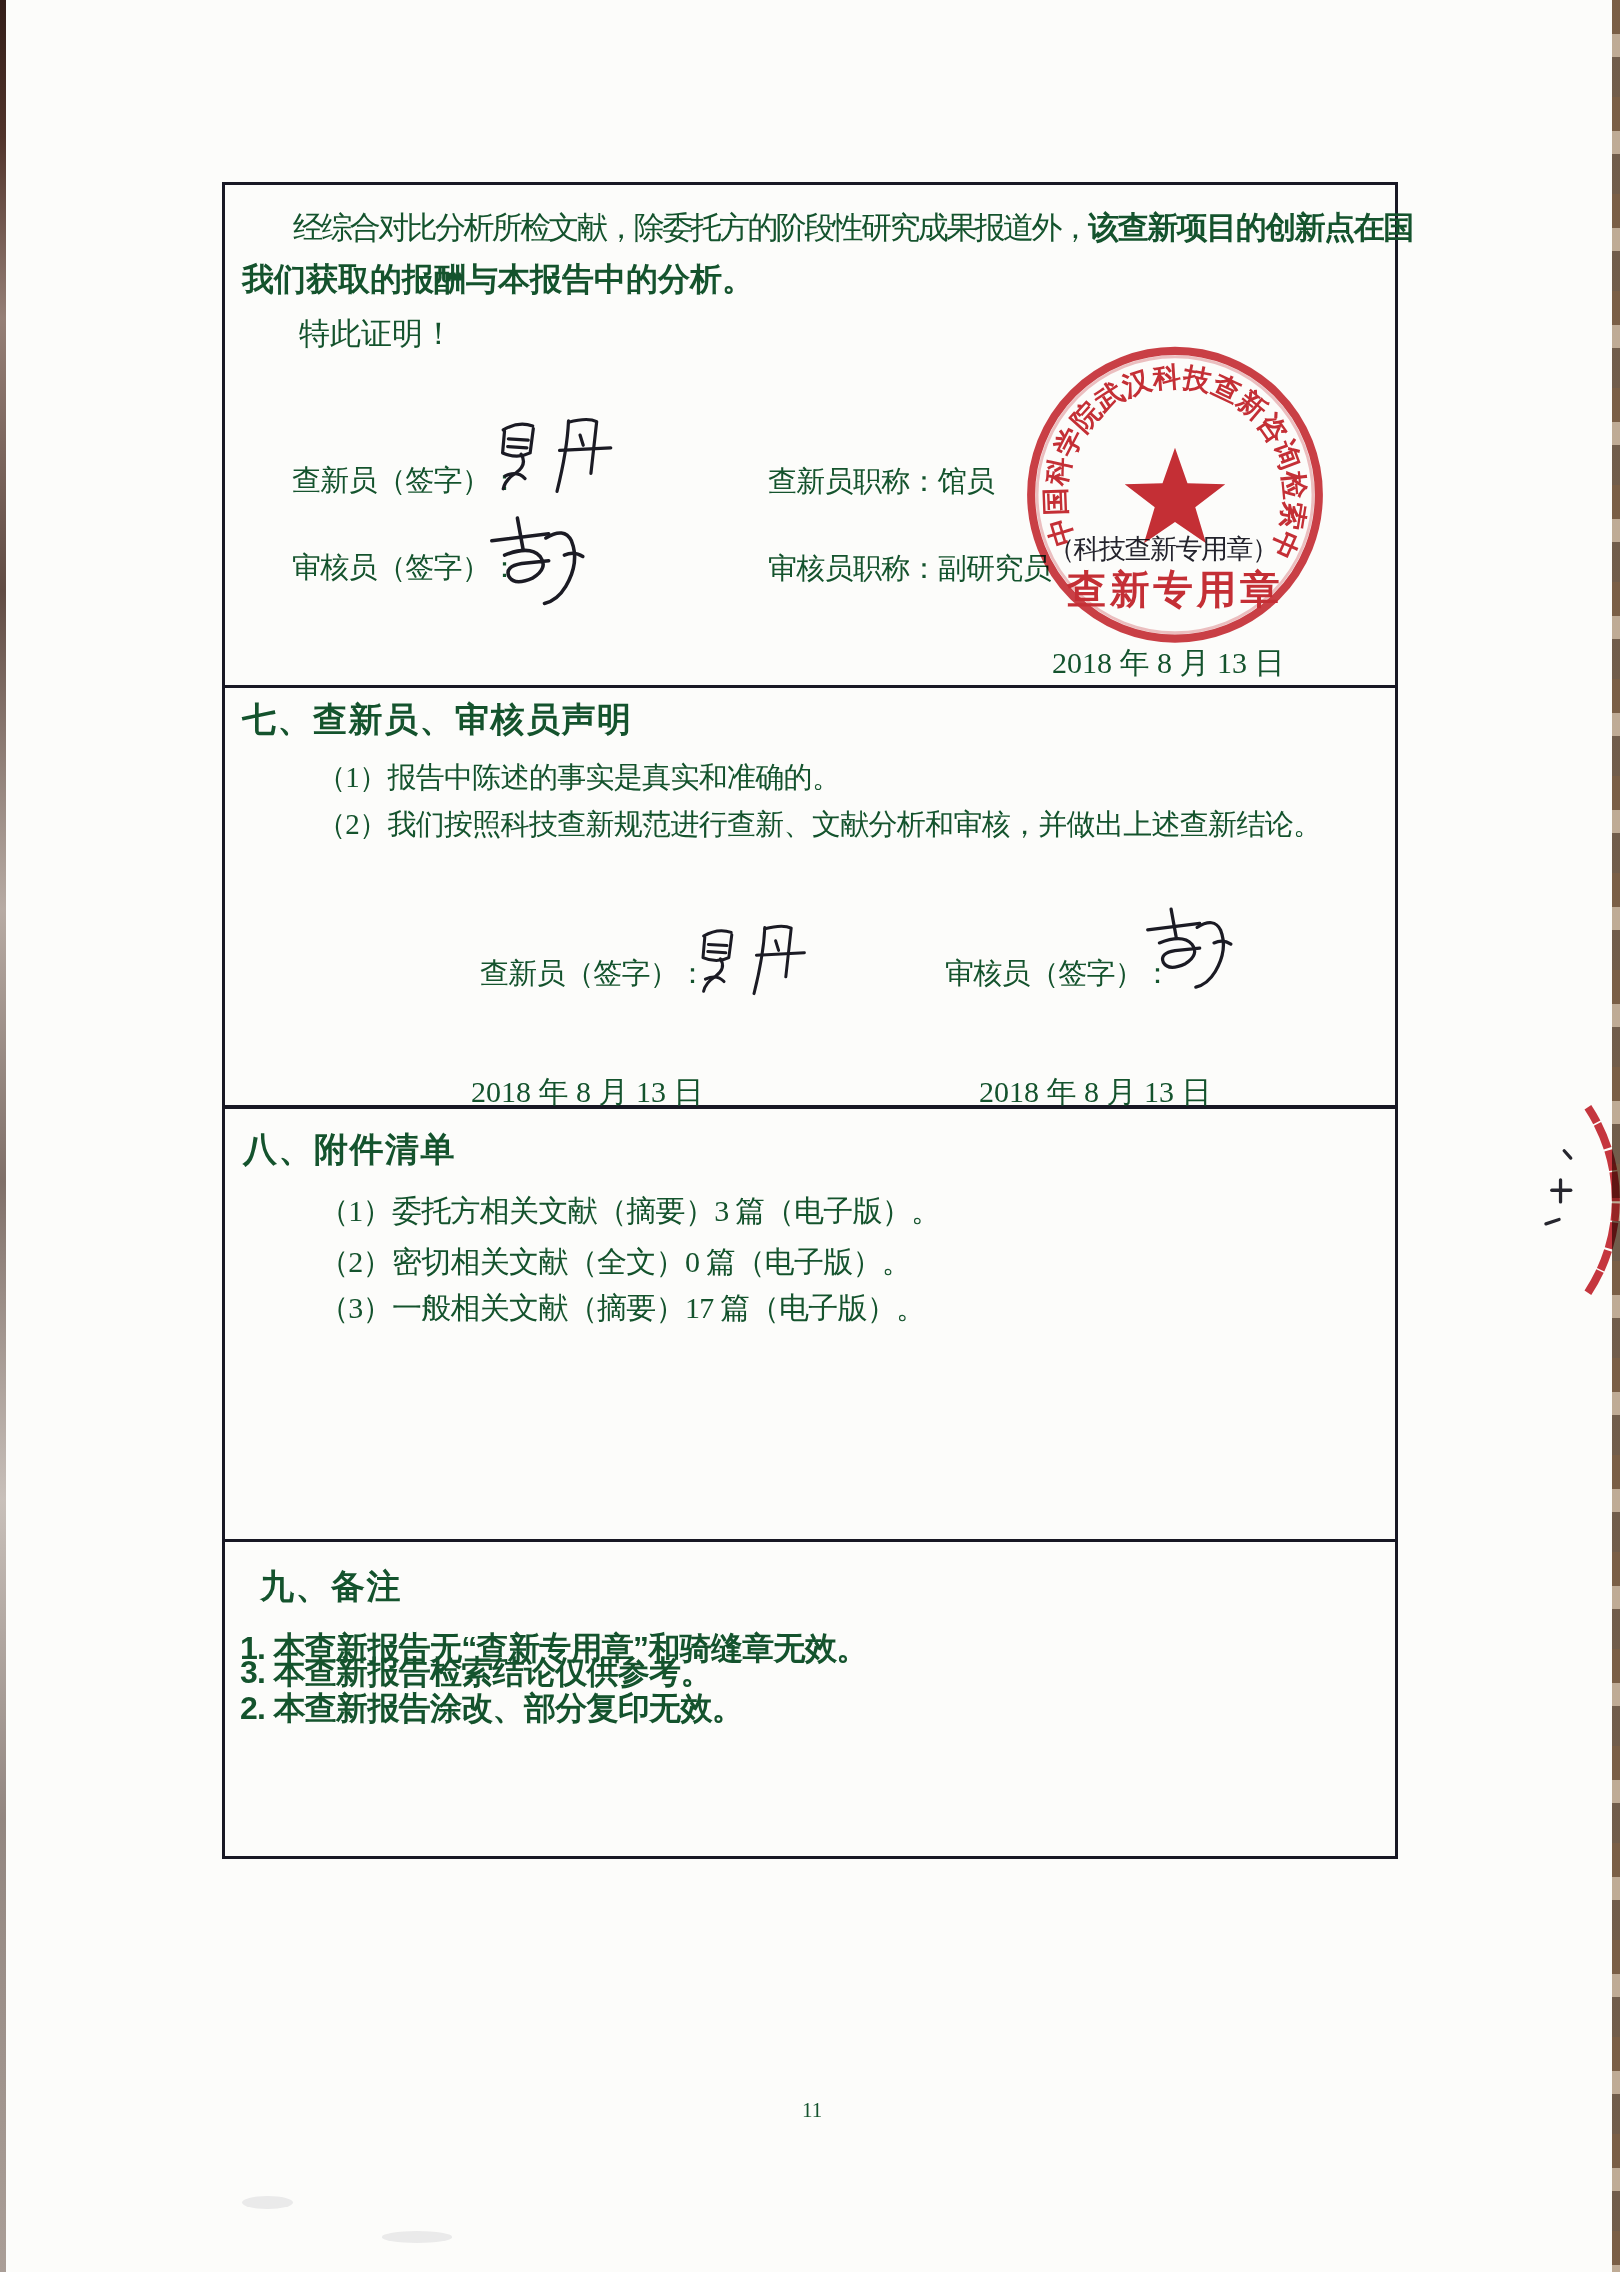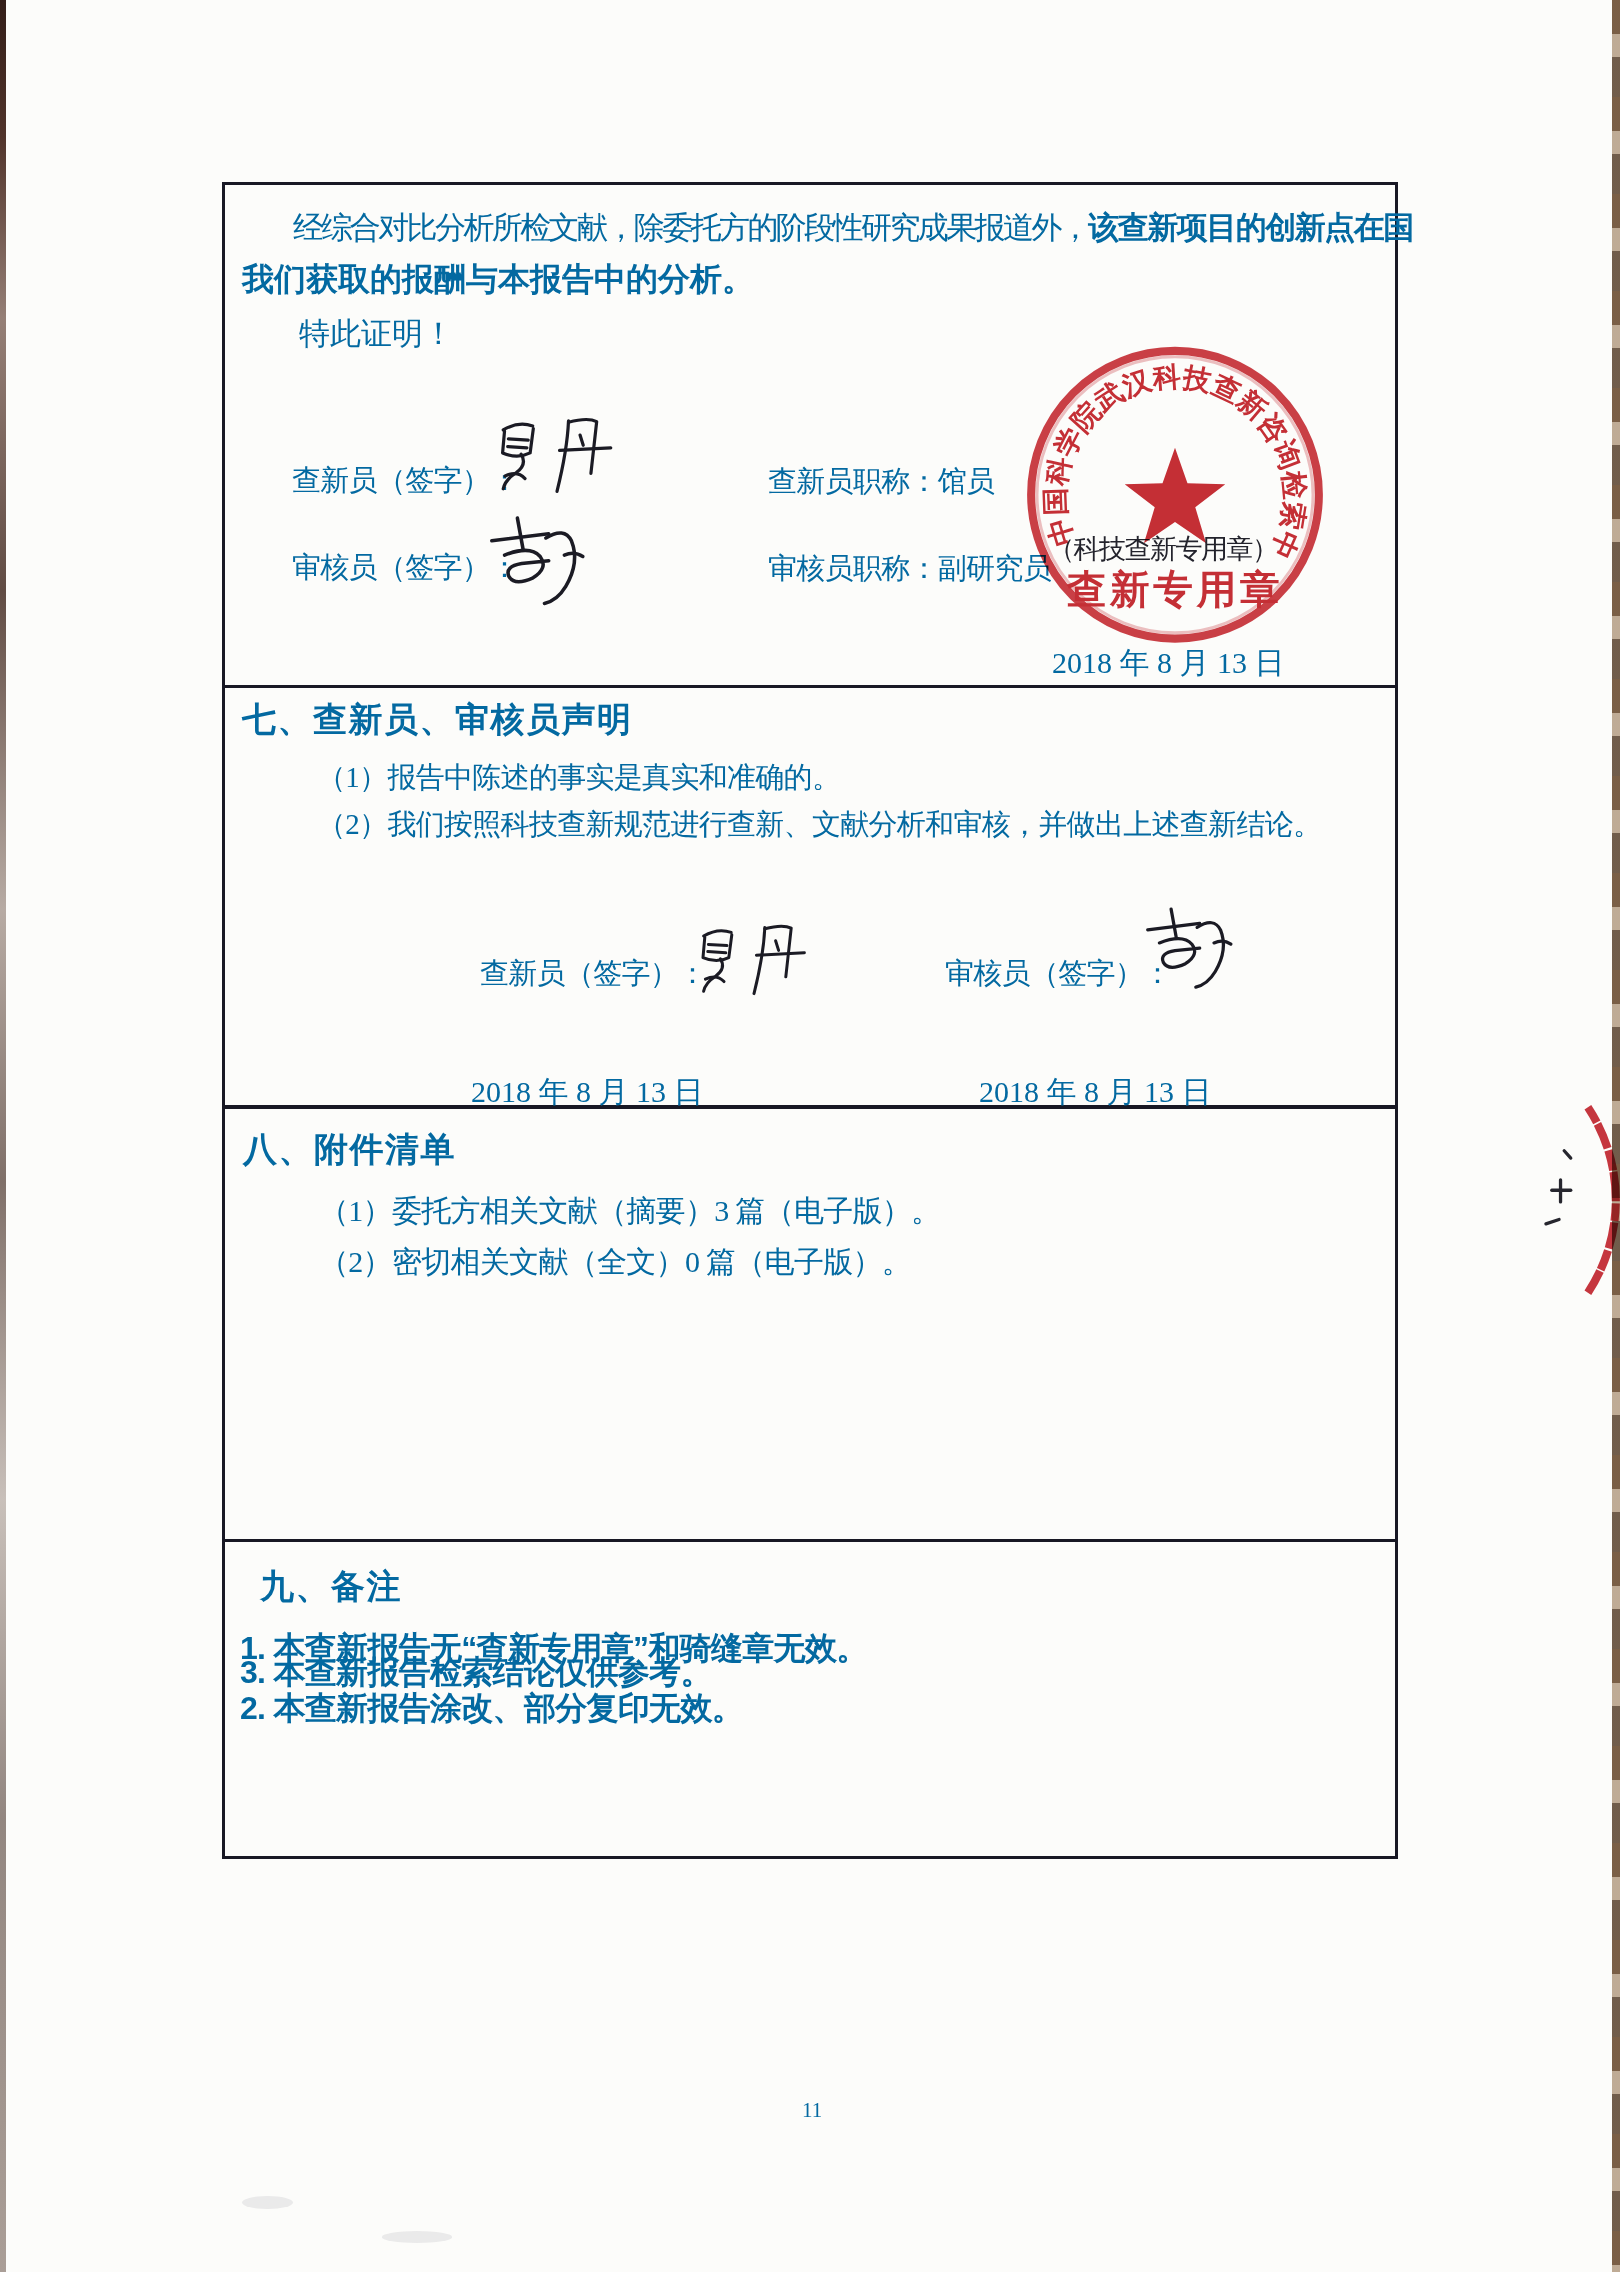--- a/index.html
+++ b/index.html
@@ -20,21 +20,21 @@
   .smudge{position:absolute;border-radius:50%;background:rgba(110,110,122,0.12);}
 
   
   .doc-frame{position:absolute;left:222px;top:182px;width:1176px;height:1677px;
     border:3.7px solid #181824;box-sizing:border-box;background:transparent;}
   .hdivider{position:absolute;left:222px;width:1176px;background:#181824;}
   .d1{top:685px;height:2.9px;}
   .d2{top:1105px;height:4.4px;}
   .d3{top:1539px;height:2.9px;}
 
-  .t{position:absolute;color:#0369a1;white-space:nowrap;}
+  .t{position:absolute;color:#14532d;white-space:nowrap;}
   .serif{font-family:"Liberation Serif","DejaVu Serif",serif;}
   .sans-bold{font-family:"Liberation Sans","DejaVu Sans",sans-serif;font-weight:700;}
 
   .para-line1{left:293px;top:207px;font-size:31px;letter-spacing:-2.6px;}
   .para-line1 .bold-run{font-family:"Liberation Sans","DejaVu Sans",sans-serif;font-weight:700;letter-spacing:-1.5px;}
   .para-line2{left:242px;top:258px;font-size:32px;}
   .certify{left:299px;top:313px;font-size:31px;}
 
   .lbl{font-size:29px;letter-spacing:-0.7px;}
   .c-clerk-label{left:292px;top:461px;}
@@ -157,20 +157,21 @@
     <path d="M94 42 Q120 26 130 46 Q142 76 122 110 Q110 130 92 134"></path>
       <path d="M120 66 Q134 60 146 68"></path>
   </svg>
 
   <div class="t serif s7-date-left">2018 年 8 月 13 日</div>
   <div class="t serif s7-date-right">2018 年 8 月 13 日</div>
 
   <div class="t sans-bold s8-heading">八、附件清单</div>
   <div class="t serif s8-item s8-i0">（1）委托方相关文献（摘要）3 篇（电子版）。</div>
   <div class="t serif s8-item s8-i1">（2）密切相关文献（全文）0 篇（电子版）。</div>
+  <div class="t serif s8-item s8-i2">（3）一般相关文献（摘要）17 篇（电子版）。</div>
 
   <div class="t sans-bold s9-heading">九、备注</div>
   <div class="t sans-bold s9-item s9-i0">1. 本查新报告无“查新专用章”和骑缝章无效。</div>
   <div class="t sans-bold s9-item s9-i1">2. 本查新报告涂改、部分复印无效。</div>
   <div class="t sans-bold s9-item s9-i2">3. 本查新报告检索结论仅供参考。</div>
 
   <svg class="edge-arc" width="53" height="200" viewBox="0 0 72 272">
     <path d="M 27 10 A 228 228 0 0 1 27 262" fill="none" stroke="#c2202a" stroke-width="11" stroke-opacity="0.9" stroke-dasharray="24 2 36 3 28 2 40 3"></path>
   </svg>
   <svg class="margin-marks" width="44" height="95" viewBox="0 0 60 130">

